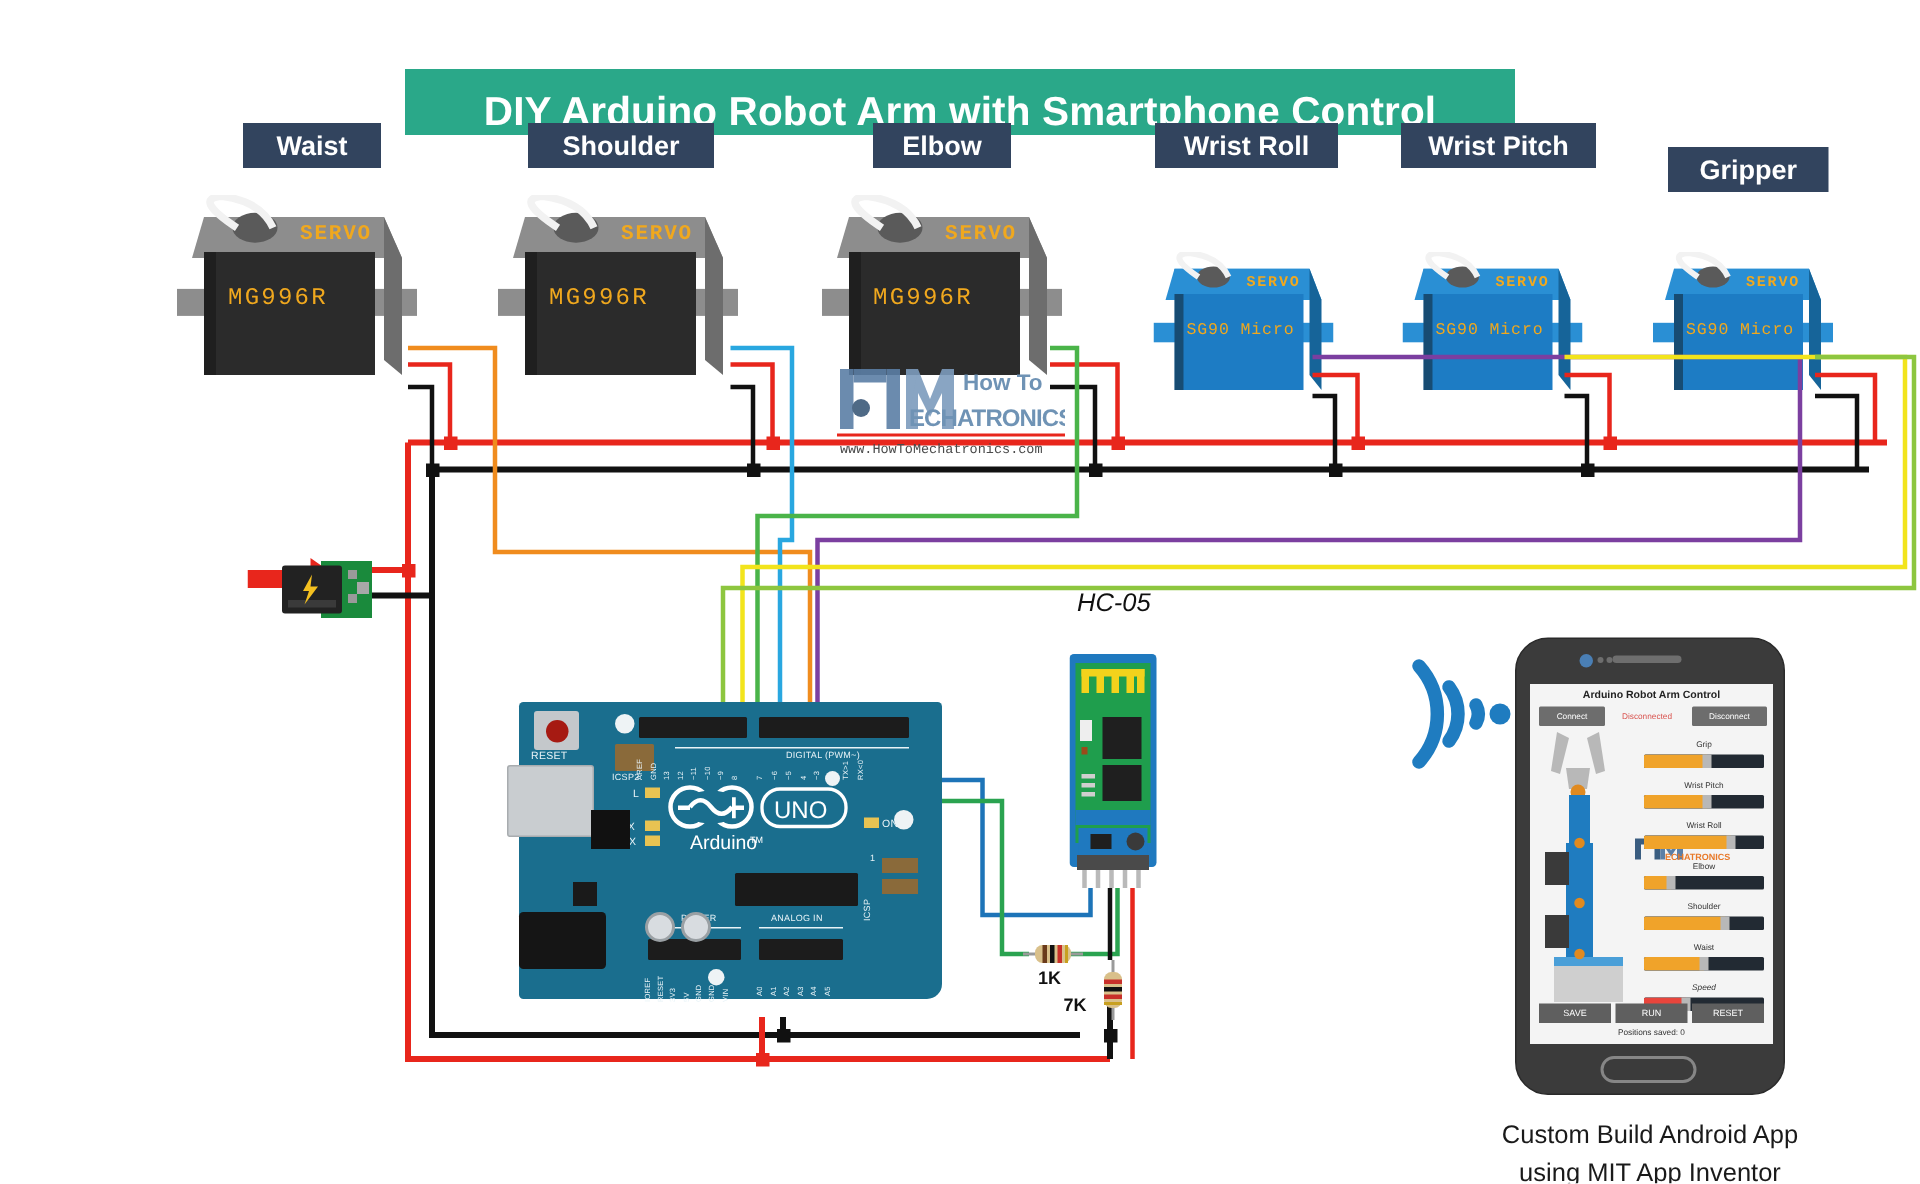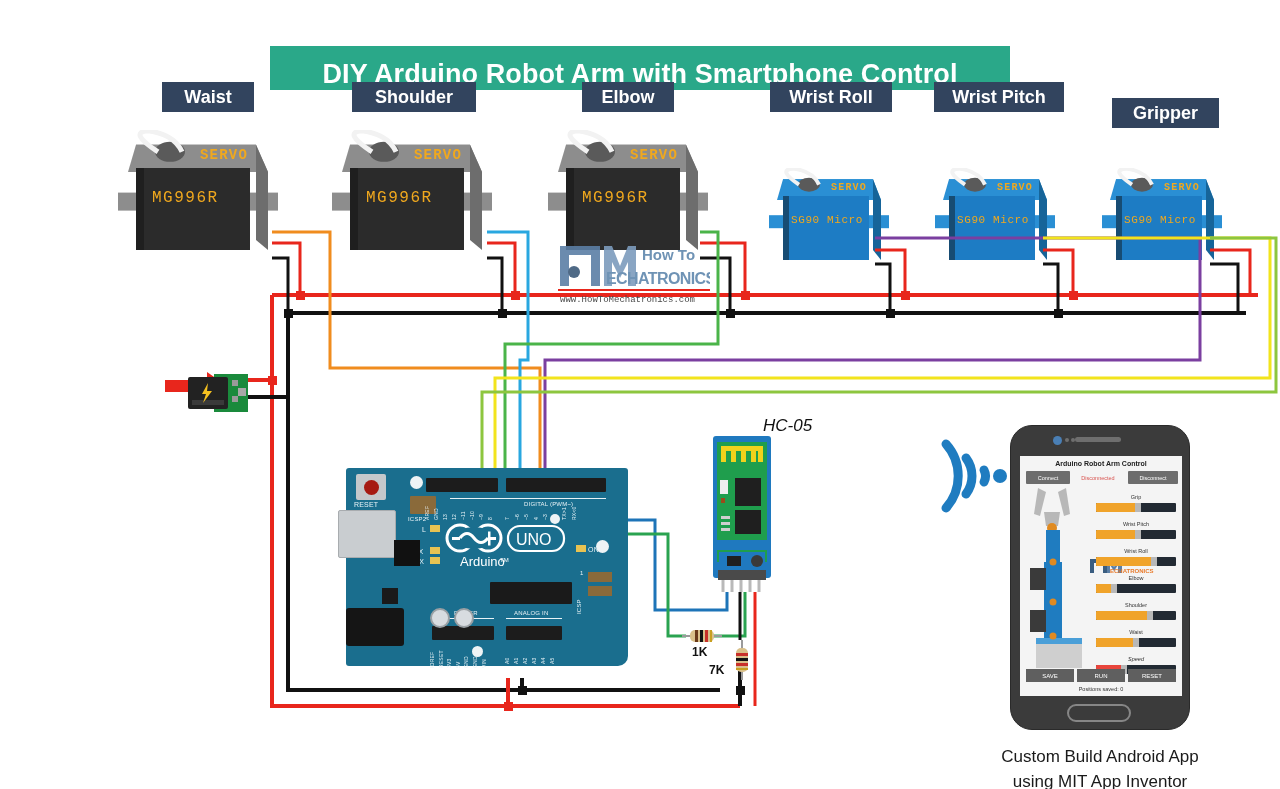--- a/index.html
+++ b/index.html
@@ -80,25 +80,24 @@
   }
   .silk.vert {
     transform: rotate(-90deg);
     transform-origin: left bottom;
     white-space: nowrap;
   }
   .silk-line { position: absolute; background: #e8f3f7; height: 1px; }
 
   
   #hc05-label {
-    left: 718px; top: 416px;
+    left: 718px; top: 392px;
     font-size: 17px; font-style: italic;
     color: #111;
     font-family: "Liberation Sans", sans-serif;
-    margin-left: 45px;
   }
 
   
   .res-label {
     font-size: 12px;
     font-weight: bold;
     color: #111;
   }
 
   

